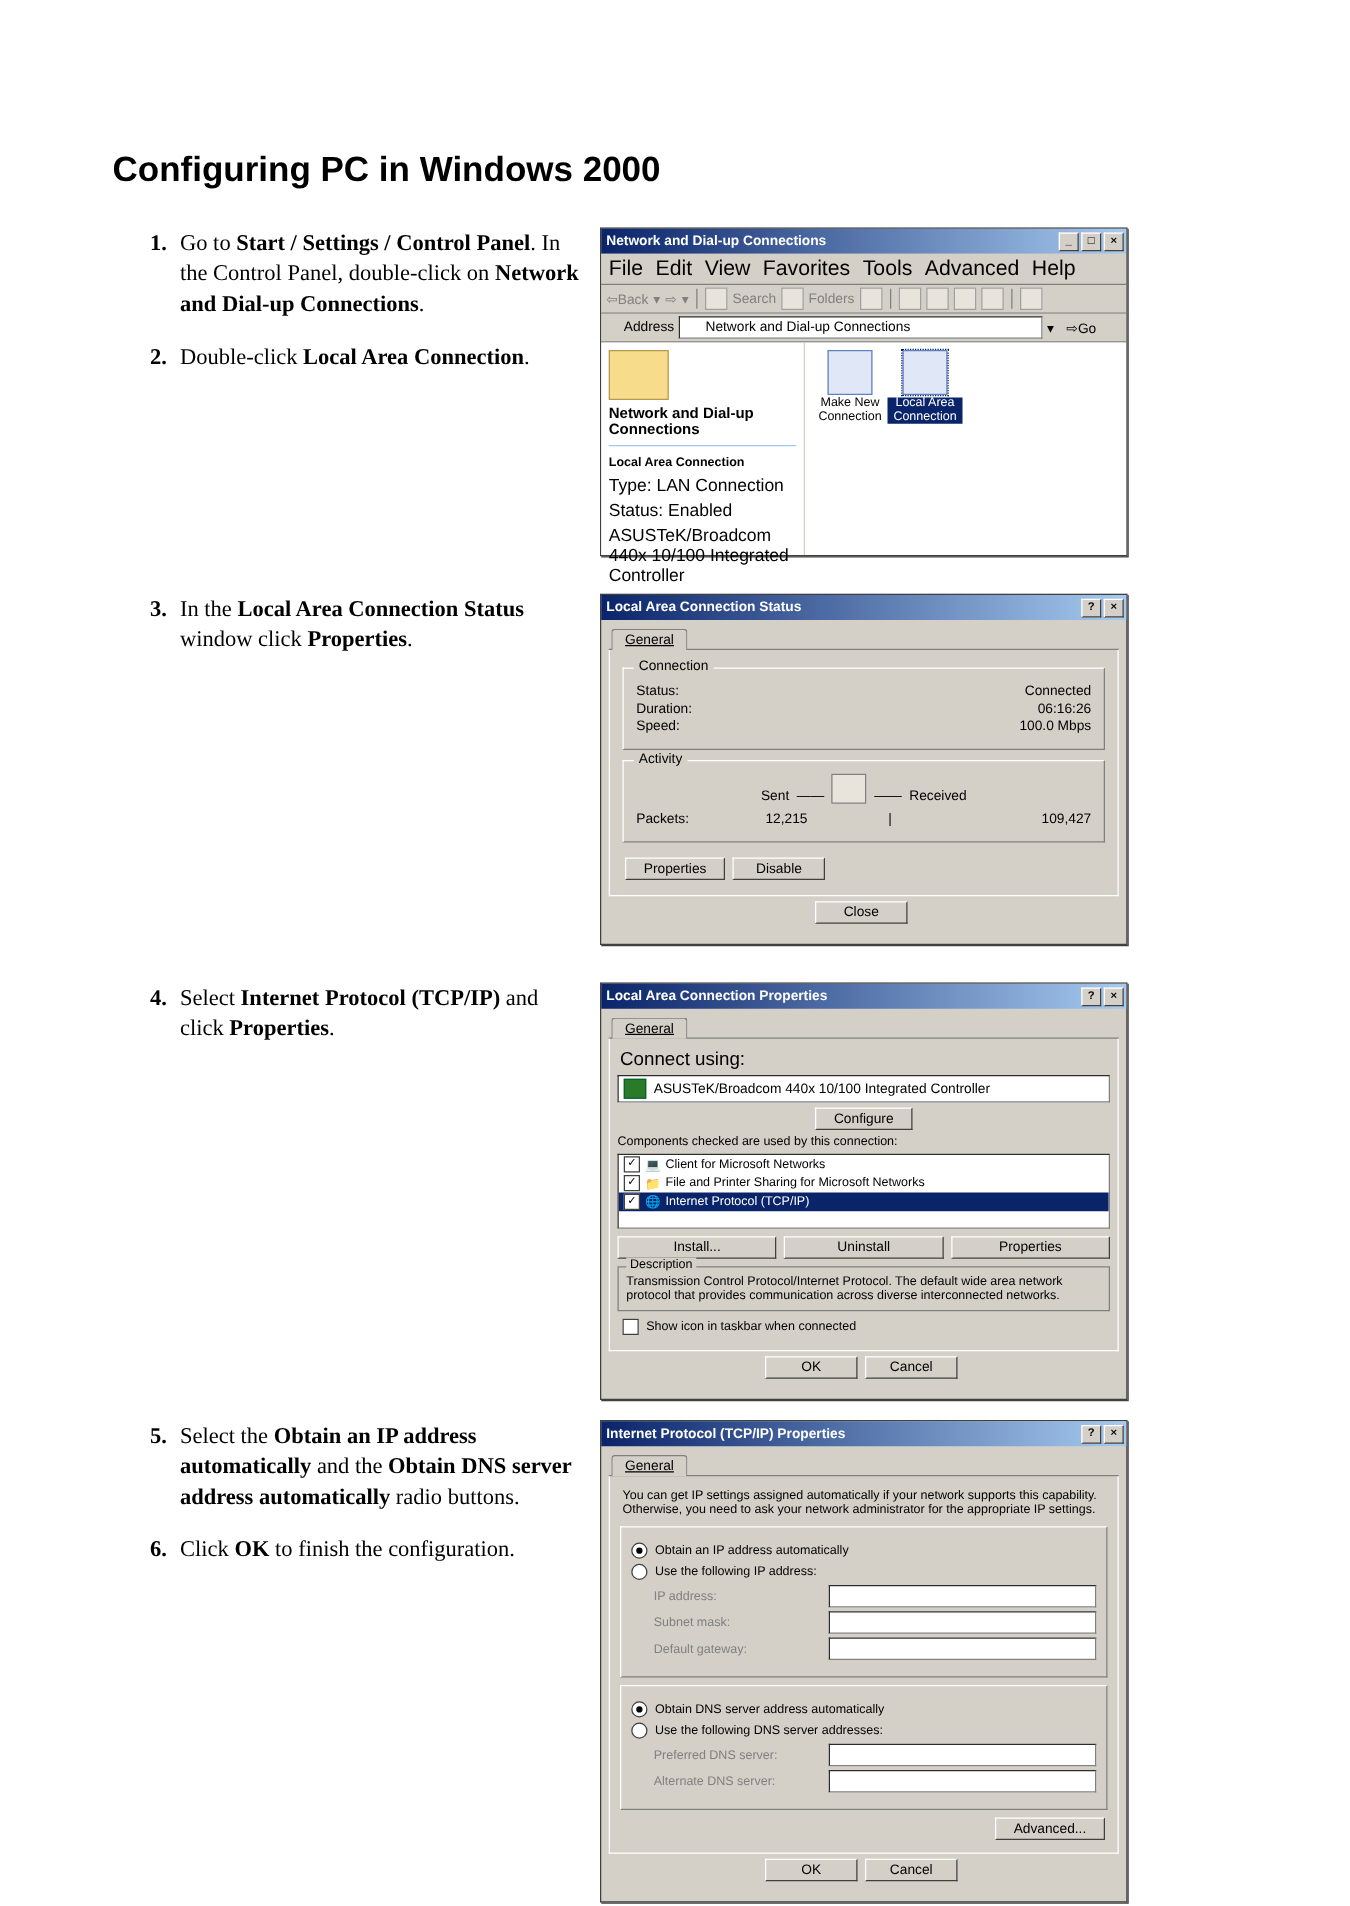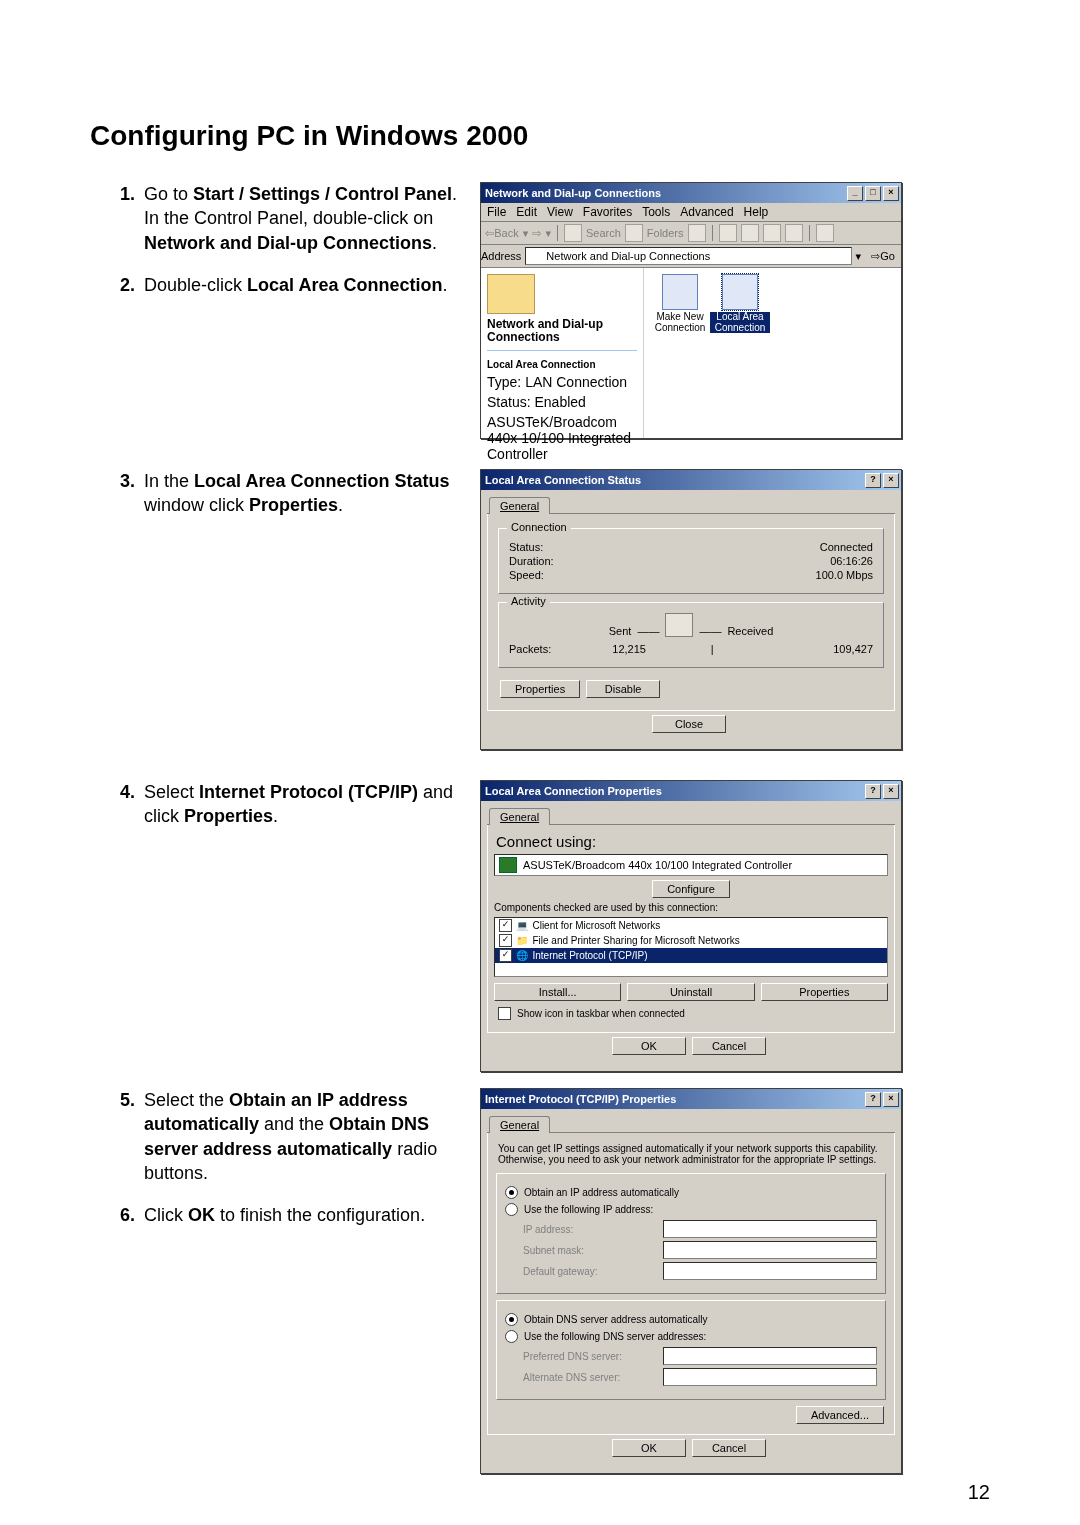--- a/index.html
+++ b/index.html
@@ -35,20 +35,21 @@
   }
   .instr {
     width: 380px;
     font-size: 18px;
     line-height: 1.35;
   }
   ol.steps {
     list-style: none;
     margin: 0;
     padding: 0 0 0 30px;
+    font-family: Liberation Serif, serif;
   }
   ol.steps li {
     position: relative;
     padding-left: 24px;
     margin-bottom: 18px;
   }
   ol.steps li::before {
     position: absolute;
     left: 0;
     top: 0;
@@ -102,36 +103,36 @@
     line-height: 11px;
     font-weight: bold;
   }
   .menubar {
     display: flex;
     gap: 10px;
     padding: 2px 6px;
     background: #d4d0c8;
     border-bottom: 1px solid #808080;
   }
-  .menubar span { font-size: 12px; }
+  .menubar span { font-size: 17px; }
   .toolbar {
     display: flex;
     align-items: center;
     gap: 4px;
     padding: 2px 4px;
     background: #d4d0c8;
     border-bottom: 1px solid #808080;
     font-size: 11px;
     color: #808080;
   }
   .toolbar .sep { width:1px; height:16px; background:#808080; margin:0 2px;}
   .toolbar .ico { width:16px; height:16px; background:#e8e4dc; border:1px solid #a0a0a0; display:inline-block;}
   .addrbar {
     display:flex; align-items:center; gap:4px;
-    padding:2px 0; border-bottom:1px solid #808080;
+    padding:2px 18px; border-bottom:1px solid #808080;
     background:#d4d0c8;
   }
   .addrfield {
     flex:1; background:#fff; border:1px inset #808080; height:16px;
     font-size:11px; padding:0 4px; display:flex; align-items:center; overflow:hidden;
   }
   .addr-go { padding:0 6px; }
   .win1-body {
     display:flex; background:#fff; height:170px;
   }
@@ -427,20 +428,24 @@
                   <span class="chk">✓</span>
                   <span>🌐</span>
                   <span>Internet Protocol (TCP/IP)</span>
                 </div>
             </div>
             <div class="inline-row" style="margin:6px 0;">
               <button class="w2k">Install...</button>
               <button class="w2k">Uninstall</button>
               <button class="w2k">Properties</button>
             </div>
+            <div class="desc-box">
+              <span class="legend">Description</span>
+              <span>Transmission Control Protocol/Internet Protocol. The default wide area network protocol that provides communication across diverse interconnected networks.</span>
+            </div>
             <div class="cb-row">
               <span class="chk"></span>
               <span>Show icon in taskbar when connected</span>
             </div>
           </div>
           <div class="btnrow right">
             <button class="w2k">OK</button>
             <button class="w2k">Cancel</button>
           </div>
         </div>

